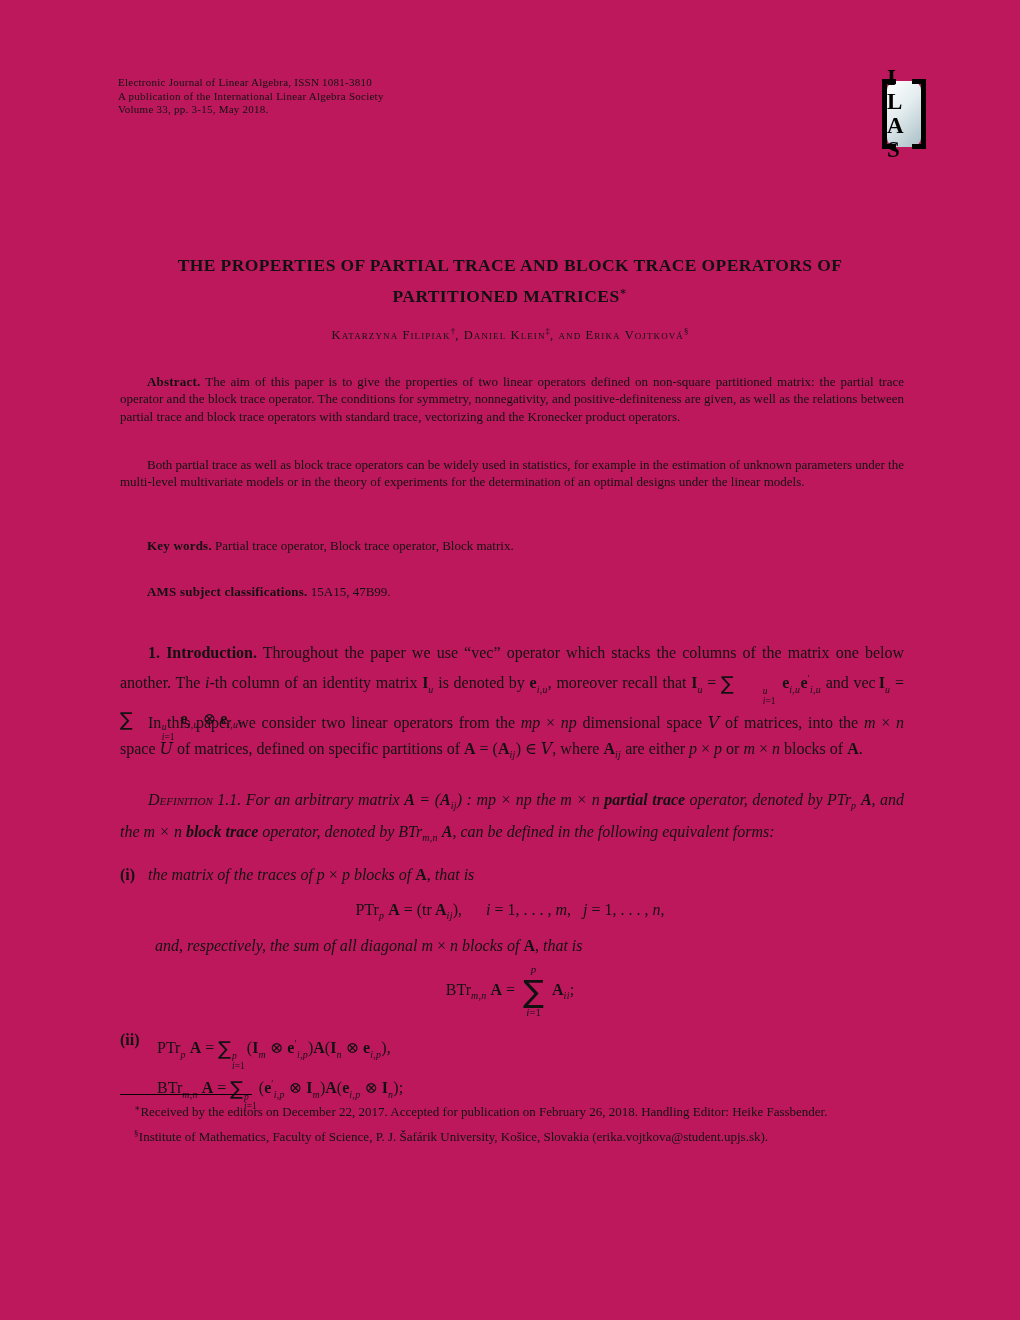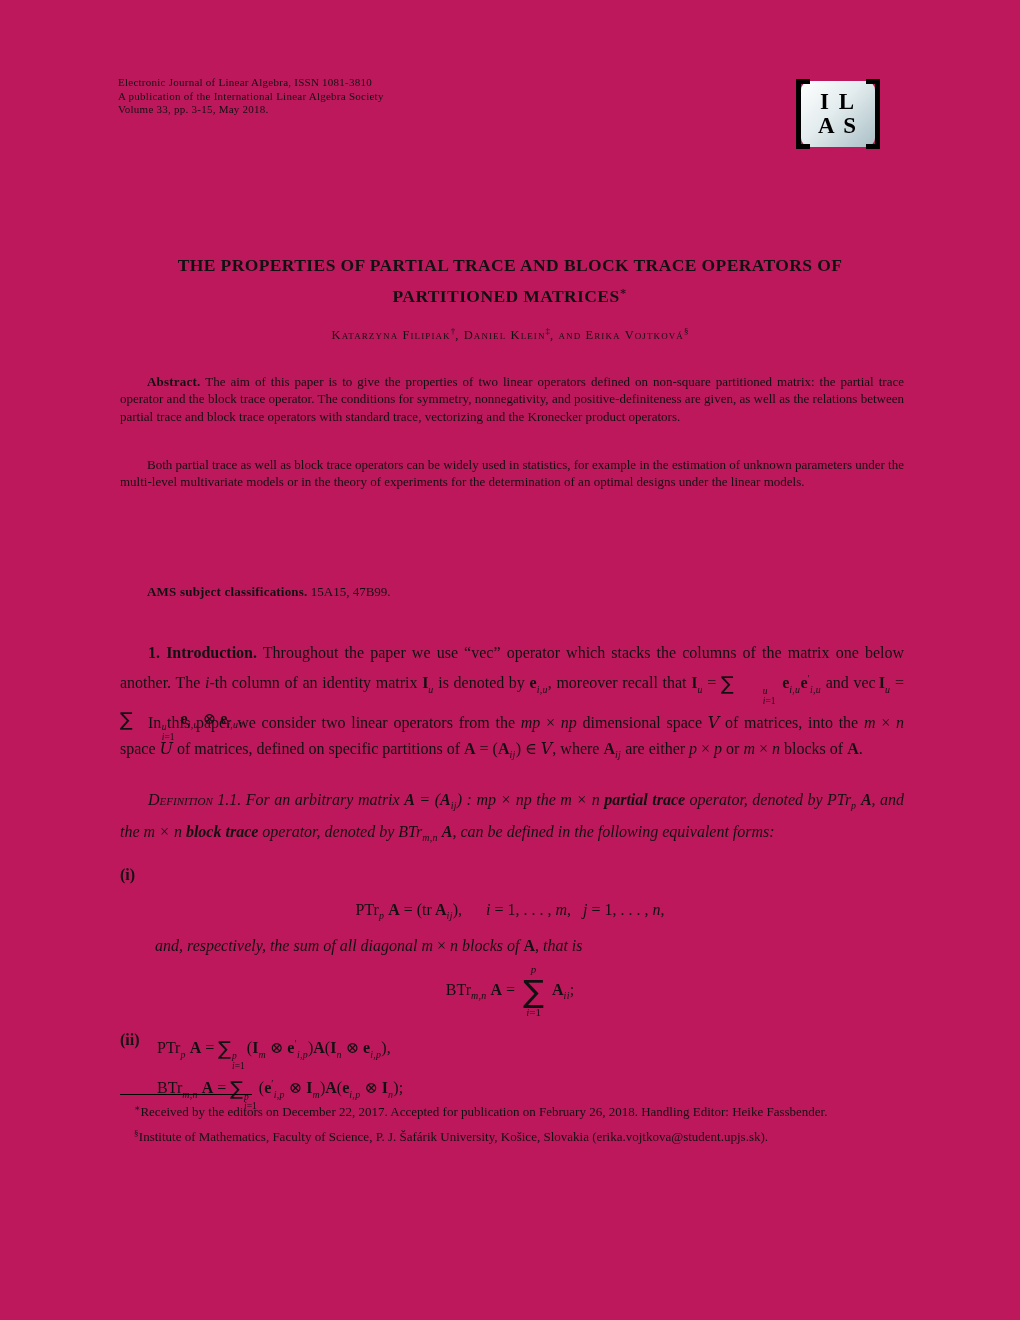--- a/index.html
+++ b/index.html
@@ -4,21 +4,21 @@
 <style>
   * { margin:0; padding:0; box-sizing:border-box; }
   html,body { background:#ffffff; }
   body { width:1020px; }
   .page { position:relative; width:1020px; height:1320px; background:#be185d;
           font-family:"Liberation Serif","DejaVu Serif",serif; color:#141414; overflow:hidden; }
   .abs { position:absolute; }
 
   
   .journal-info { left:118px; top:76px; font-size:11px; line-height:13.6px; letter-spacing:0.25px; color:#111; }
-  .logo { left:796px; top:79px; width:84px; height:70px; }
+  .logo { left:882px; top:79px; width:44px; height:70px; }
   .logo .bracket { position:absolute; top:0; bottom:0; width:14px;
                    border-top:5px solid #000; border-bottom:5px solid #000; z-index:2; }
   .logo .bl { left:0; border-left:5px solid #000; }
   .logo .br { right:0; border-right:5px solid #000; }
   .logo-box { position:absolute; left:5px; right:5px; top:2px; bottom:2px; z-index:1;
               background:linear-gradient(135deg,#ffffff 0%,#e3ecee 45%,#a9bfc6 100%);
               border-radius:9px; display:flex; flex-direction:column; align-items:center;
               justify-content:center; font-weight:700; font-size:23px; line-height:24px;
               letter-spacing:2px; color:#000; }
 
@@ -91,36 +91,38 @@
 
   <div class="abs title">
     <div>THE PROPERTIES OF PARTIAL TRACE AND BLOCK TRACE OPERATORS OF</div>
     <div>PARTITIONED MATRICES<sup>∗</sup></div>
   </div>
 
   <div class="abs fm ind" style="top:373px;"><b>Abstract.</b> The aim of this paper is to give the properties of two linear operators defined on non-square partitioned matrix: the partial trace operator and the block trace operator. The conditions for symmetry, nonnegativity, and positive-definiteness are given, as well as the relations between partial trace and block trace operators with standard trace, vectorizing and the Kronecker product operators.</div>
 
   <div class="abs fm ind" style="top:456px;">Both partial trace as well as block trace operators can be widely used in statistics, for example in the estimation of unknown parameters under the multi-level multivariate models or in the theory of experiments for the determination of an optimal designs under the linear models.</div>
 
+  <div class="abs fm ind" style="top:537px;"><b>Key words.</b> Partial trace operator, Block trace operator, Block matrix.</div>
 
   <div class="abs fm ind" style="top:583px;"><b>AMS subject classifications.</b> 15A15, 47B99.</div>
 
   <div class="abs bp ind" style="top:632px;margin-top:8px;"><b>1. Introduction.</b> Throughout the paper we use “vec” operator which stacks the columns of the matrix one below another.  The <i>i</i>-th column of an identity matrix <b>I</b><sub><i>u</i></sub> is denoted by <b>e</b><sub><i>i,u</i></sub>, moreover recall that <b>I</b><sub><i>u</i></sub> = <span class="sig">∑</span><span class="lims">
         <span><i>u</i></span>
         <span><i>i</i>=1</span>
       </span> <b>e</b><sub><i>i,u</i></sub><b>e</b><sup>′</sup><sub><i>i,u</i></sub> and vec <b>I</b><sub><i>u</i></sub> = <span class="sig">∑</span><span class="lims">
         <span><i>u</i></span>
         <span><i>i</i>=1</span>
       </span> <b>e</b><sub><i>i,u</i></sub> ⊗ <b>e</b><sub><i>i,u</i></sub>.</div>
 
   <div class="abs bp ind" style="top:710px;">In this paper we consider two linear operators from the <i>mp</i> × <i>np</i> dimensional space <span class="cal">V</span> of matrices, into the <i>m</i> × <i>n</i> space <span class="cal">U</span> of matrices, defined on specific partitions of <b>A</b> = (<b>A</b><sub><i>ij</i></sub>) ∈ <span class="cal">V</span>, where <b>A</b><sub><i>ij</i></sub> are either <i>p</i> × <i>p</i> or <i>m</i> × <i>n</i> blocks of <b>A</b>.</div>
 
   <div class="abs bp ind" style="top:787px; font-style:italic;"><span class="sc">Definition</span> 1.1. <i>For an arbitrary matrix</i> <b>A</b> = (<b>A</b><sub><i>ij</i></sub>) : <i>mp</i> × <i>np</i> <i>the</i> <i>m</i> × <i>n</i> <b><i>partial trace</i></b> <i>operator, denoted by</i> PTr<sub><i>p</i></sub> <b>A</b>, <i>and the</i> <i>m</i> × <i>n</i> <b><i>block trace</i></b> <i>operator, denoted by</i> BTr<sub><i>m,n</i></sub> <b>A</b>, <i>can be defined in the following equivalent forms:</i></div>
 
   <div class="abs item-label" style="top:866px;">(i)</div>
+  <div class="abs item-text" style="left:148px; top:866px;"><i>the matrix of the traces of</i> <i>p</i> × <i>p</i> <i>blocks of</i> <b>A</b>, <i>that is</i></div>
 
   <div class="abs eq" style="top:901px;">PTr<sub><i>p</i></sub> <b>A</b> = (tr <b>A</b><sub><i>ij</i></sub>),   <i>i</i> = 1, . . . , <i>m</i>,  <i>j</i> = 1, . . . , <i>n</i>,</div>
 
   <div class="abs item-text" style="left:155px; top:937px;"><i>and, respectively, the sum of all diagonal</i> <i>m</i> × <i>n</i> <i>blocks of</i> <b>A</b>, <i>that is</i></div>
 
   <div class="abs eq" style="top:963px;">BTr<sub><i>m,n</i></sub> <b>A</b> = <span class="dsum">
         <span class="top"><i>p</i></span>
         <span class="sigd">∑</span>
         <span class="bot"><i>i</i>=1</span>
       </span> <b>A</b><sub><i>ii</i></sub>;</div>

